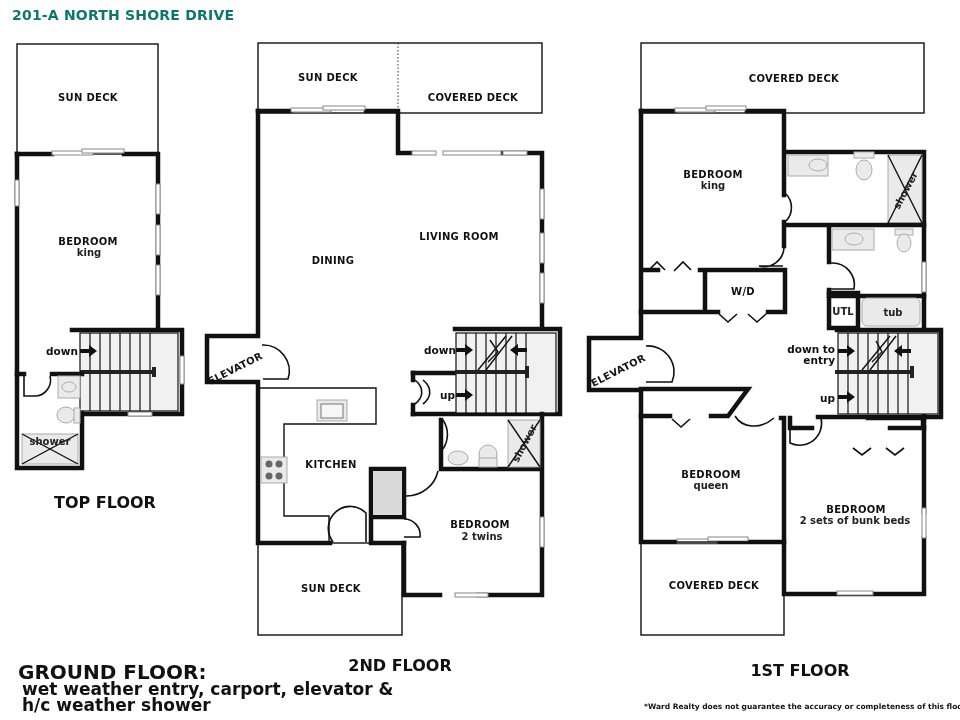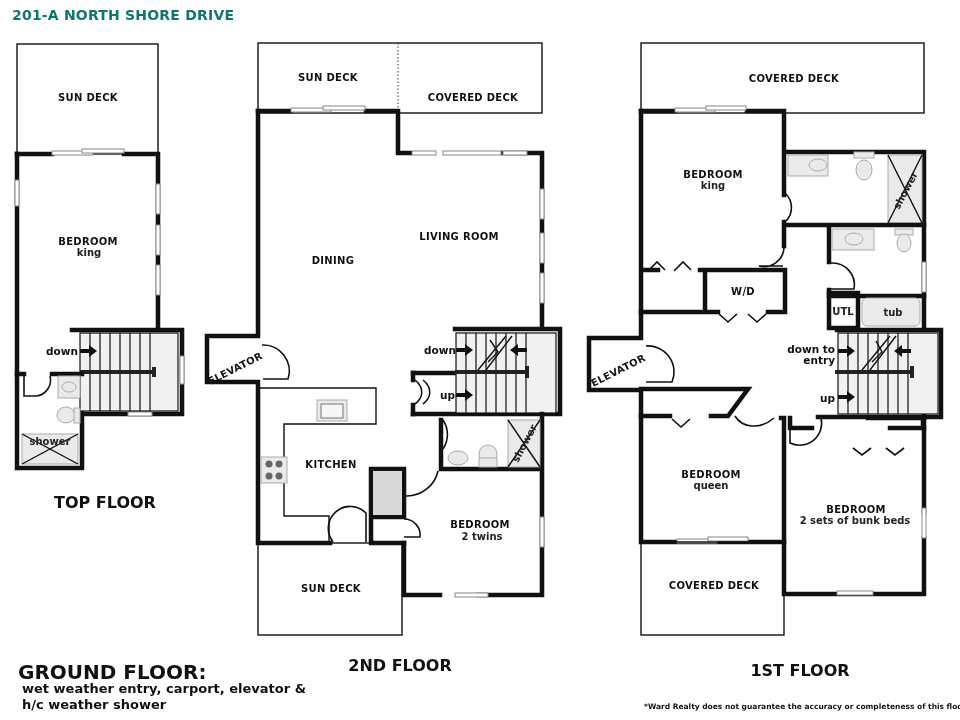--- a/index.html
+++ b/index.html
@@ -14,21 +14,21 @@
   .stairbox { fill: #f1f1f1; stroke: #111; stroke-width: 1.2; }
   .tread { stroke: #111; stroke-width: 1.2; }
   .rail { fill: #222; }
   .arrow { fill: #111; }
   .room-label { font-family: "DejaVu Sans", sans-serif; font-weight: bold; font-size: 10px; fill: #111; text-anchor: middle; letter-spacing: 0.3px; }
   .room-sub { font-family: "DejaVu Sans", sans-serif; font-weight: bold; font-size: 10px; fill: #222; text-anchor: middle; }
   .stair-label { font-family: "DejaVu Sans", sans-serif; font-weight: bold; font-size: 10.5px; fill: #111; }
   .floor-title { font-family: "DejaVu Sans", sans-serif; font-weight: bold; font-size: 16px; fill: #111; text-anchor: middle; }
   .page-title { position: absolute; left: 12px; top: 7px; font-weight: bold; font-size: 14px; color: #0f766e; letter-spacing: 0.2px; }
   .ground-title { position: absolute; left: 18px; top: 660px; font-weight: bold; font-size: 20px; color: #111; }
-  .ground-desc { position: absolute; left: 22px; top: 681px; font-weight: bold; font-size: 13px; line-height: 16px; color: #111; }
+  .ground-desc { position: absolute; left: 22px; top: 681px; font-weight: bold; font-size: 17px; line-height: 16px; color: #111; }
   .disclaimer { position: absolute; left: 644px; top: 702px; font-weight: bold; font-size: 7.5px; color: #111; white-space: nowrap; }
 </style>
 </head>
 <body>
 
 <div class="page-title">201-A NORTH SHORE DRIVE</div>
 
 <svg id="plan" width="960" height="720" viewBox="0 0 960 720">
 
   <g>

